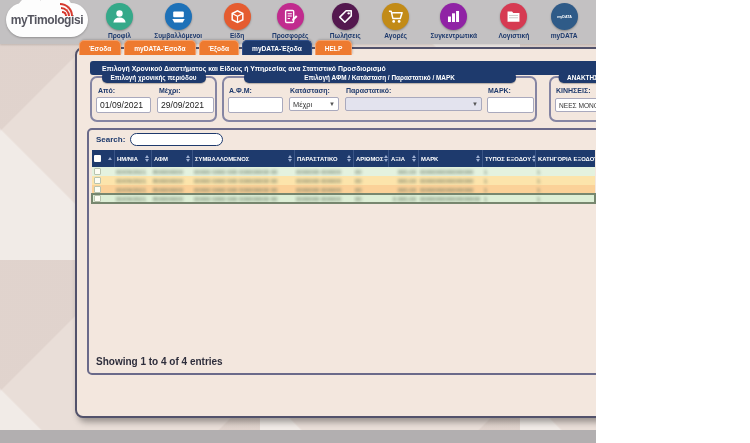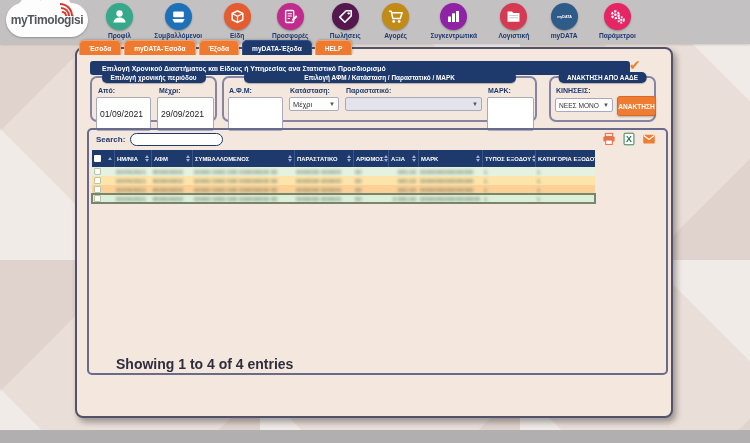--- a/index.html
+++ b/index.html
@@ -1,17 +1,17 @@
 <!DOCTYPE html>
 <html><head>
 <meta charset="utf-8">
 <style>
   html,body{margin:0;padding:0;}
   body{font-family:"Liberation Sans","DejaVu Sans",sans-serif;}
-  .stage{position:relative;width:750px;height:443px;overflow:hidden;
+  .stage{position:relative;width:596px;height:443px;overflow:hidden;
     background-color:#e9ded8;
     background-image:
       linear-gradient(45deg, rgba(255,255,255,.38) 25%, rgba(255,255,255,0) 25.5%, rgba(255,255,255,0) 74.5%, rgba(255,255,255,.38) 75%),
       linear-gradient(-45deg, rgba(150,120,110,.10) 25%, rgba(0,0,0,0) 25.5%, rgba(0,0,0,0) 74.5%, rgba(150,120,110,.10) 75%);
     background-size:260px 260px;}
   .bottom-strip{position:absolute;left:0;bottom:0;width:750px;height:13px;background:#b2afb0;}
 
   
   .topbar{position:absolute;left:0;top:0;width:750px;height:44px;background:#c3c1c2;box-shadow:0 1px 2px rgba(0,0,0,.15);}
   .logo{position:absolute;left:6px;top:3px;width:82px;height:34px;background:#fdfdfd;border-radius:18px;
@@ -42,21 +42,21 @@
          border:2px solid #52526b;border-radius:8px;box-sizing:border-box;box-shadow:3px 4px 6px rgba(0,0,0,.35);z-index:4;}
   .f-title{position:absolute;left:13px;top:12px;width:540px;height:14px;background:#1e3a6d;border-radius:3px;
            color:#fff;font-size:6.9px;font-weight:bold;display:flex;align-items:center;padding-left:12px;box-sizing:border-box;}
   .f-check{position:absolute;left:552px;top:8px;color:#e8832e;font-size:14px;font-weight:bold;cursor:pointer;}
 
   .group{position:absolute;top:27px;height:46px;border:2px solid #8585a3;border-radius:7px;box-sizing:border-box;}
   .group-head{position:absolute;top:-6px;left:50%;transform:translateX(-50%);background:#1e3a6d;color:#fff;
               font-size:6.4px;font-weight:bold;height:11px;line-height:11px;padding:0 9px;border-radius:5px;white-space:nowrap;box-shadow:0 1px 1px rgba(0,0,0,.25);}
   .flabel{position:absolute;font-size:7px;font-weight:bold;color:#1e3a6d;white-space:nowrap;}
   .finput{position:absolute;background:#fff;border:1px solid #a9a9bd;border-radius:2px;font-size:8.6px;color:#222;
-          padding:16px 3px;box-sizing:border-box;height:14px;font-family:"Liberation Sans",sans-serif;}
+          padding:7px 3px;box-sizing:border-box;height:14px;font-family:"Liberation Sans",sans-serif;}
   .fsel{position:absolute;background:#fff;border:1px solid #a9a9bd;border-radius:2px;height:14px;box-sizing:border-box;
         display:flex;align-items:center;justify-content:space-between;font-size:7.4px;color:#333;padding:0 3px;cursor:pointer;}
   .fsel .arr{font-size:6px;color:#555;margin-left:3px;}
   .btn-orange{position:absolute;background:#ef7c33;border:1px solid #d96a22;border-radius:3px;color:#fff;
               font-size:6.6px;font-weight:bold;display:flex;align-items:center;justify-content:center;cursor:pointer;box-shadow:0 1px 2px rgba(0,0,0,.25);}
 
   
   .table-box{position:absolute;left:10px;top:79px;width:581px;height:247px;border:2px solid #6a6a8a;border-radius:5px;box-sizing:border-box;}
   .search-label{position:absolute;left:7px;top:5px;font-size:8px;font-weight:bold;color:#1e3a6d;}
   .search-input{position:absolute;left:41px;top:3px;width:93px;height:13px;background:#fff;border:1.5px solid #1e3a6d;
@@ -74,21 +74,21 @@
   .sorter .up{border-bottom:3.5px solid #9fb0d2;}
   .sorter .dn{border-top:3.5px solid #9fb0d2;}
   .cb-glyph{width:7px;height:7px;background:#fff;border-radius:1px;flex:none;}
 
   .grid-row{display:flex;height:9px;}
   .gr-cell{font-size:6px;color:#5c6b58;display:flex;align-items:center;padding:0 2px;box-sizing:border-box;
            overflow:hidden;white-space:nowrap;}
   .gr-cell .blur{filter:blur(1.5px);}
   .row-cb{width:5px;height:5px;background:#fdfdf4;border:1px solid #b9c4ae;border-radius:1px;flex:none;}
   .grid-row.selected{outline:2px solid #77876f;outline-offset:-1px;}
-  .table-footer{position:absolute;left:7px;top:226px;font-size:14px;font-weight:bold;color:#2e2e3c;margin-left:20px;}
+  .table-footer{position:absolute;left:7px;top:226px;font-size:10px;font-weight:bold;color:#2e2e3c;}
 </style>
 </head>
 <body>
 
 <div class="stage">
   <div class="bottom-strip"></div>
 
   <div class="topbar">
     <div class="logo">
       <span class="logo-text">myTimologisi</span>

